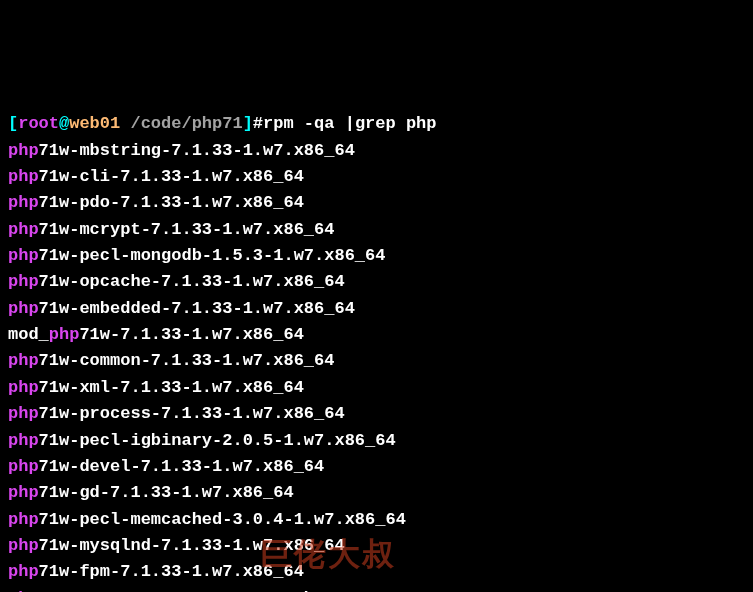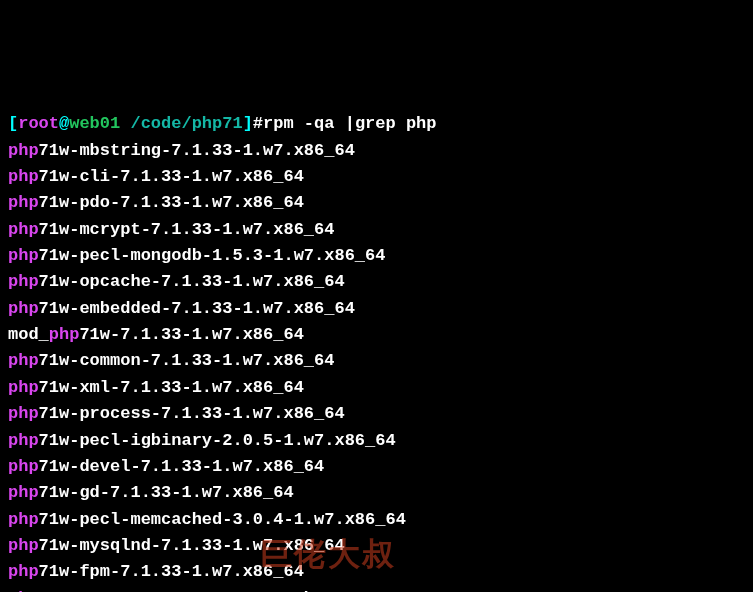--- a/index.html
+++ b/index.html
@@ -19,22 +19,22 @@
       width: 753px;
       height: 592px;
       overflow: hidden;
       position: relative;
     }
     .line {
       display: block;
     }
     .cyan { color: #00ffff; }
     .red { color: #d946ef; }
-    .green { color: #22c55e; font-family: Liberation Mono, monospace; }
-    .blue { color: #14b8a6; }
+    .green { color: #fdba74; font-family: Liberation Mono, monospace; }
+    .blue { color: #a3a3a3; }
     .white { color: #ffffff; }
     .watermark {
       position: absolute;
       left: 260px;
       top: 530px;
       font-size: 32px;
       font-weight: bold;
       color: rgba(200, 60, 30, 0.55);
       pointer-events: none;
       font-family: sans-serif;

